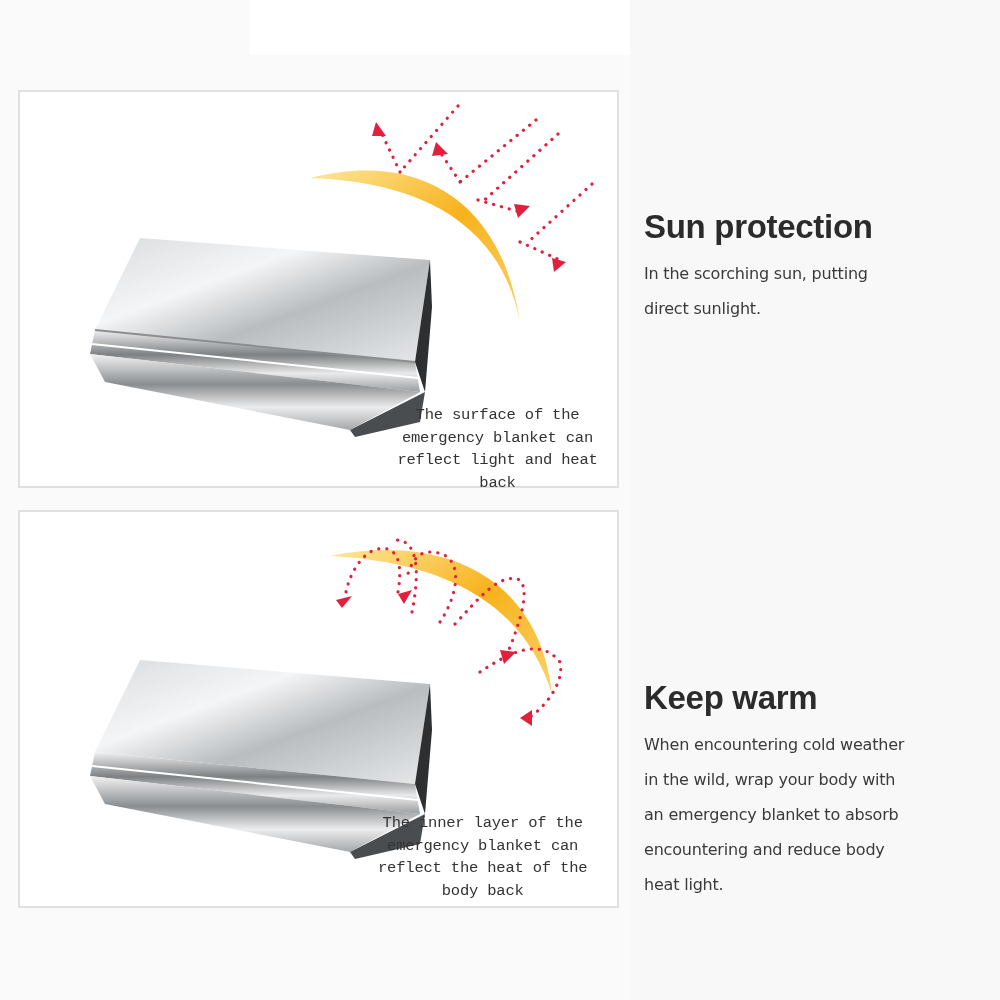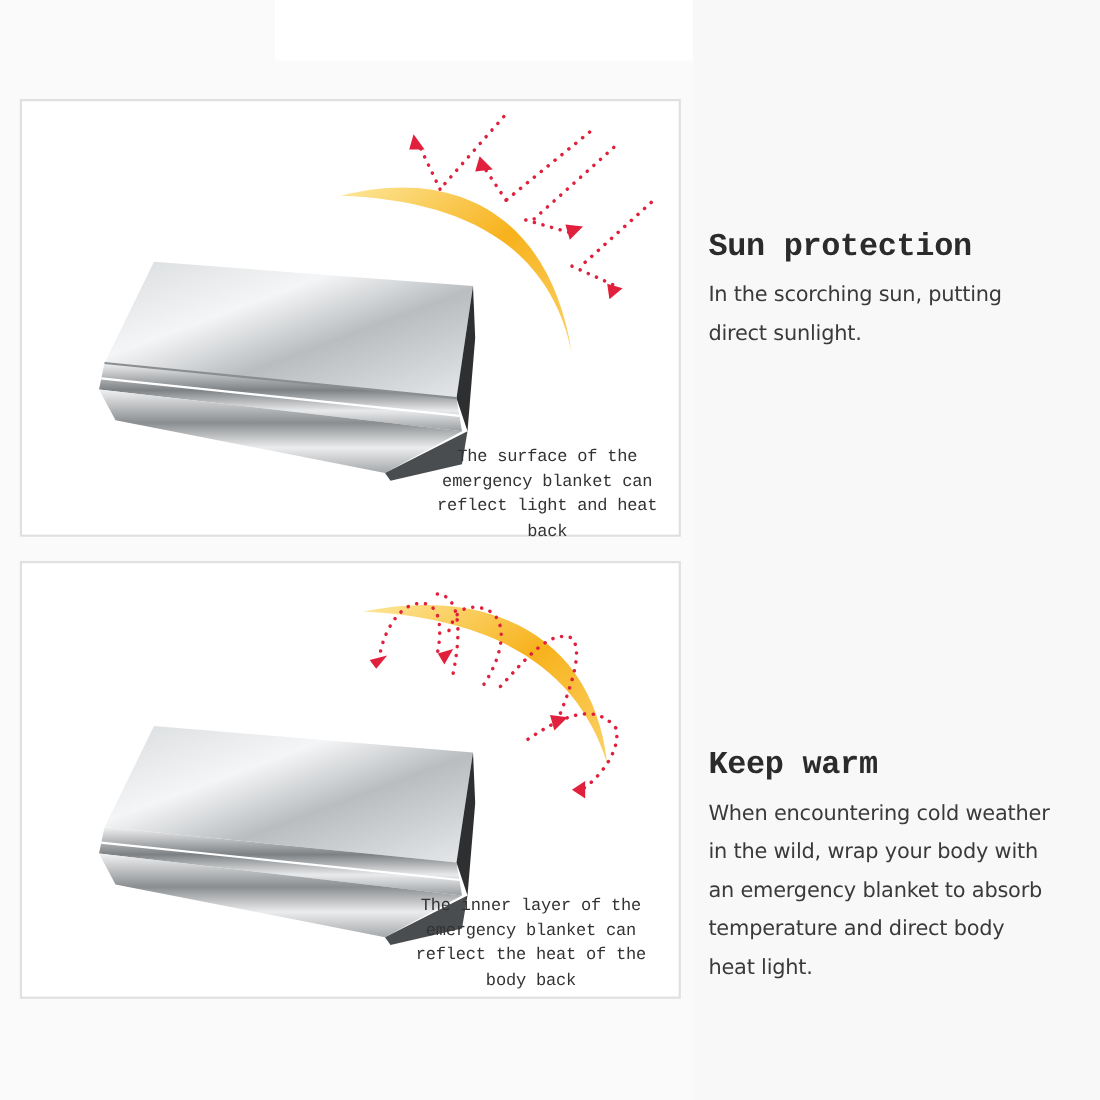--- a/index.html
+++ b/index.html
@@ -21,25 +21,25 @@
     .caption {
       position: absolute; font-size: 15.5px; line-height: 22.5px; color: #333;
       white-space: pre-line; font-family: Liberation Mono, monospace; letter-spacing: -0.2px; text-align: center;
     }
     .panel.top .caption { left: 358px; top: 312px; }
     .panel.bottom .caption { left: 358px; top: 300px; }
     .text-block { position: absolute; left: 644px; width: 340px; }
     .text-block.sun { top: 208px; }
     .text-block.warm { top: 679px; }
     .heading {
-      font-family: Liberation Mono, monospace; font-weight: bold; font-size: 29px;
+      font-family: Liberation Sans, sans-serif; font-weight: bold; font-size: 33px;
       color: #2b2b2b; margin: 0 0 10px 0; letter-spacing: -0.3px;
     }
     .body-line {
-      font-size: 19px; line-height: 35px; color: #3a3a3a; letter-spacing: -0.2px;
+      font-size: 16px; line-height: 35px; color: #3a3a3a; letter-spacing: -0.2px;
       white-space: nowrap;
     }
   </style>
 </head>
 <body>
 
 <div class="bg-top"></div>
 <div class="bg-right"></div>
 
 <div class="panel top">
@@ -153,15 +153,15 @@
   <div class="heading">Sun protection</div>
   <div class="body-line">In the scorching sun, putting</div>
   <div class="body-line">direct sunlight.</div>
 </div>
 
 <div class="text-block warm">
   <div class="heading">Keep warm</div>
   <div class="body-line">When encountering cold weather</div>
   <div class="body-line">in the wild, wrap your body with</div>
   <div class="body-line">an emergency blanket to absorb</div>
-  <div class="body-line">temperature and direct body</div>
+  <div class="body-line">encountering and reduce body</div>
   <div class="body-line">heat light.</div>
 </div>
 
 </body></html>

